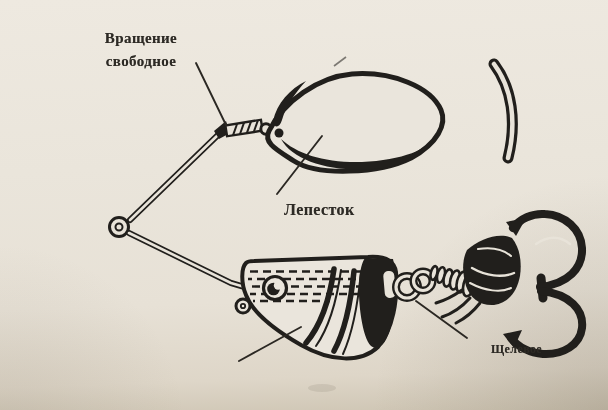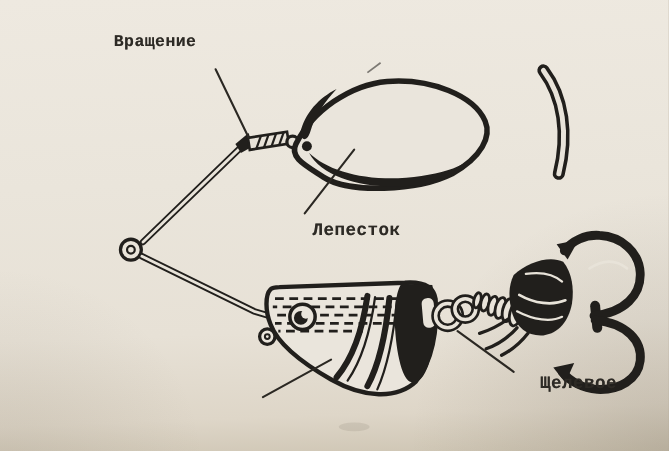--- a/index.html
+++ b/index.html
@@ -5,35 +5,35 @@
   html,body{margin:0;padding:0;background:#b0a globalement;}
   body{background:#a89d8c;}
   .photo{
     position:relative;
     width:608px;height:410px;
     overflow:hidden;
     background:
       radial-gradient(circle at 100% 100%, rgba(105,95,78,.22), rgba(105,95,78,0) 32%),
       radial-gradient(circle at 0% 105%, rgba(110,100,82,.14), rgba(110,100,82,0) 25%),
       linear-gradient(178deg,#eee9e0 0%,#eae5db 40%,#e7e1d6 72%,#ded6c8 90%,#cdc4b2 100%);
-    font-family:Liberation Mono, monospace;
+    font-family:Liberation Serif, serif;
   }
   .drawing{position:absolute;left:0;top:0;}
   .lbl{
     position:absolute;
     color:#2d2a25;
     font-weight:bold;
     letter-spacing:.4px;
     text-shadow:0 0 .6px rgba(45,42,37,.55);
     white-space:nowrap;
   }
   .lbl-rotation{left:88px;top:27px;width:106px;text-align:center;font-size:15px;line-height:23px;}
   .lbl-blade{left:284px;top:201px;font-size:16px;}
   .lbl-head{left:164px;top:341px;font-size:16px;}
-  .lbl-slot{left:491px;top:336px;font-size:16px;line-height:27px;}
+  .lbl-slot{left:491px;top:336px;font-size:12px;line-height:27px;}
 </style>
 </head>
 <body>
 
 <div class="photo">
 
   <svg class="drawing" width="608" height="410" viewBox="0 0 608 410">
 
     <g stroke="#211f1c" fill="none">
 
@@ -148,20 +148,21 @@
       <path d="M273,121 C277,103 290,89 306,81 C295,93 286,106 282,120 C279,129 274,128 273,121 Z"></path>
       <circle cx="279" cy="133" r="4.5"></circle>
       <line x1="334" y1="66" x2="346" y2="57" stroke="#211f1c" stroke-width="1.6" opacity="0.55"></line>
     </g>
 
     <ellipse cx="322" cy="388" rx="14" ry="4" fill="rgba(90,80,65,0.12)"></ellipse>
   </svg>
 
   <div class="lbl lbl-rotation">
     <div>Вращение</div>
+    <div>свободное</div>
   </div>
 
   <div class="lbl lbl-blade">Лепесток</div>
 
 
   <div class="lbl lbl-slot">
     <div>Щелевое</div>
   </div>
 
 </div>

